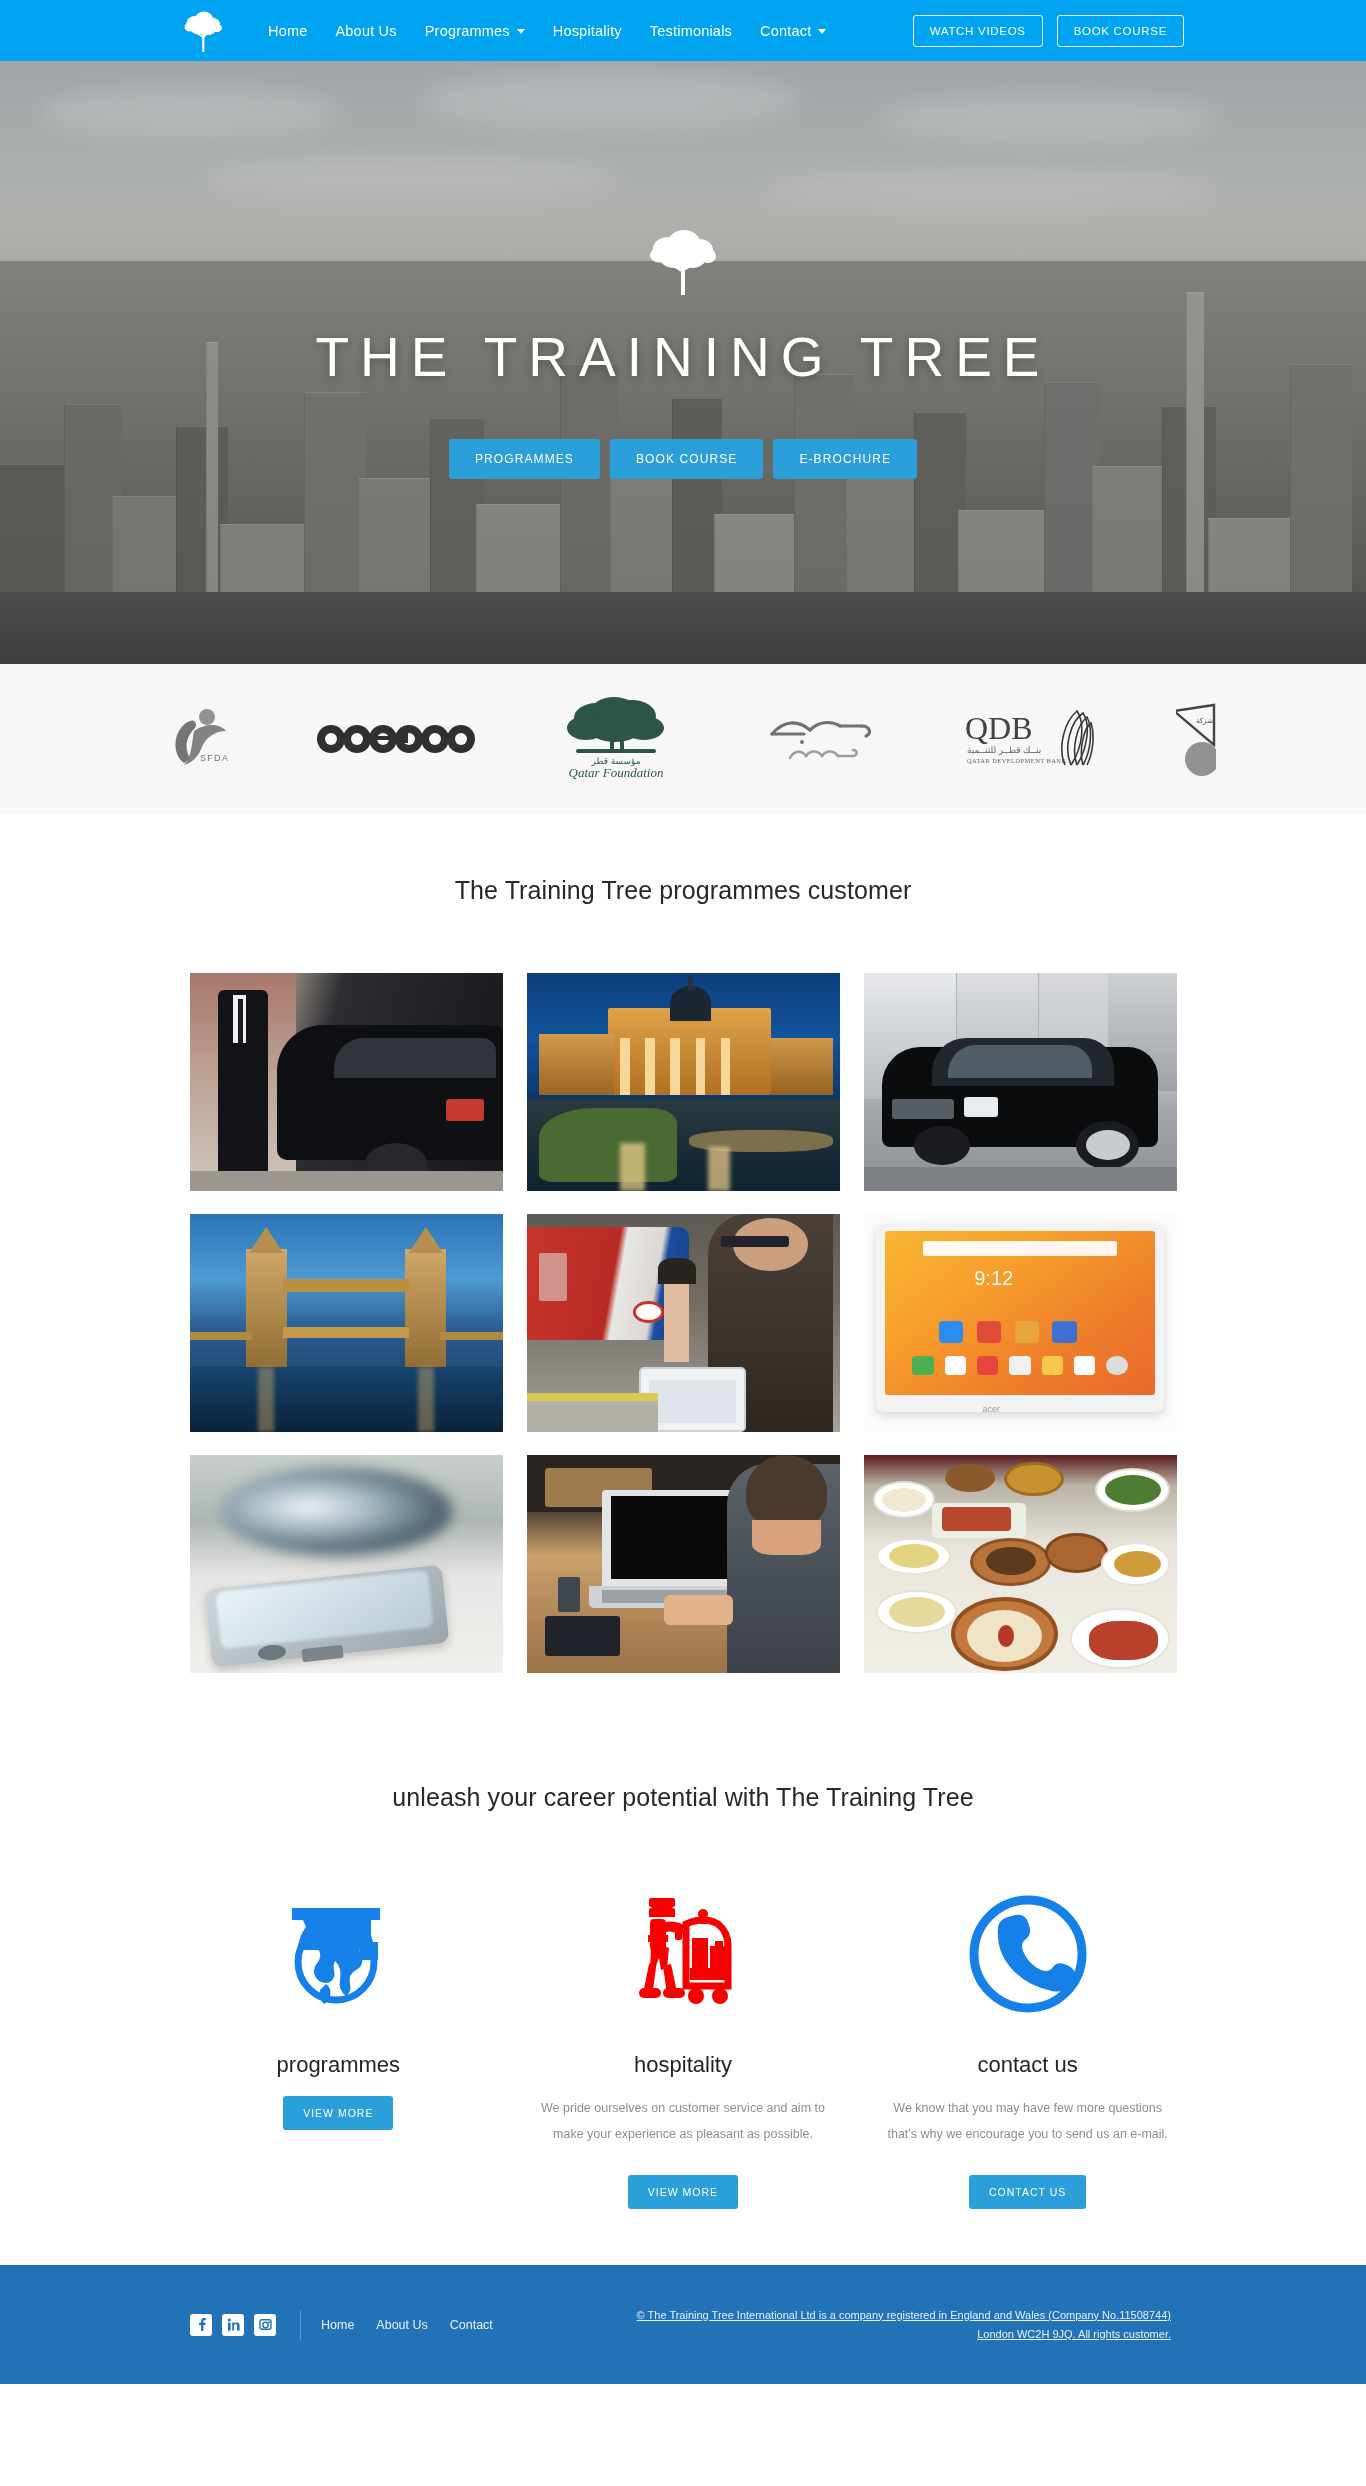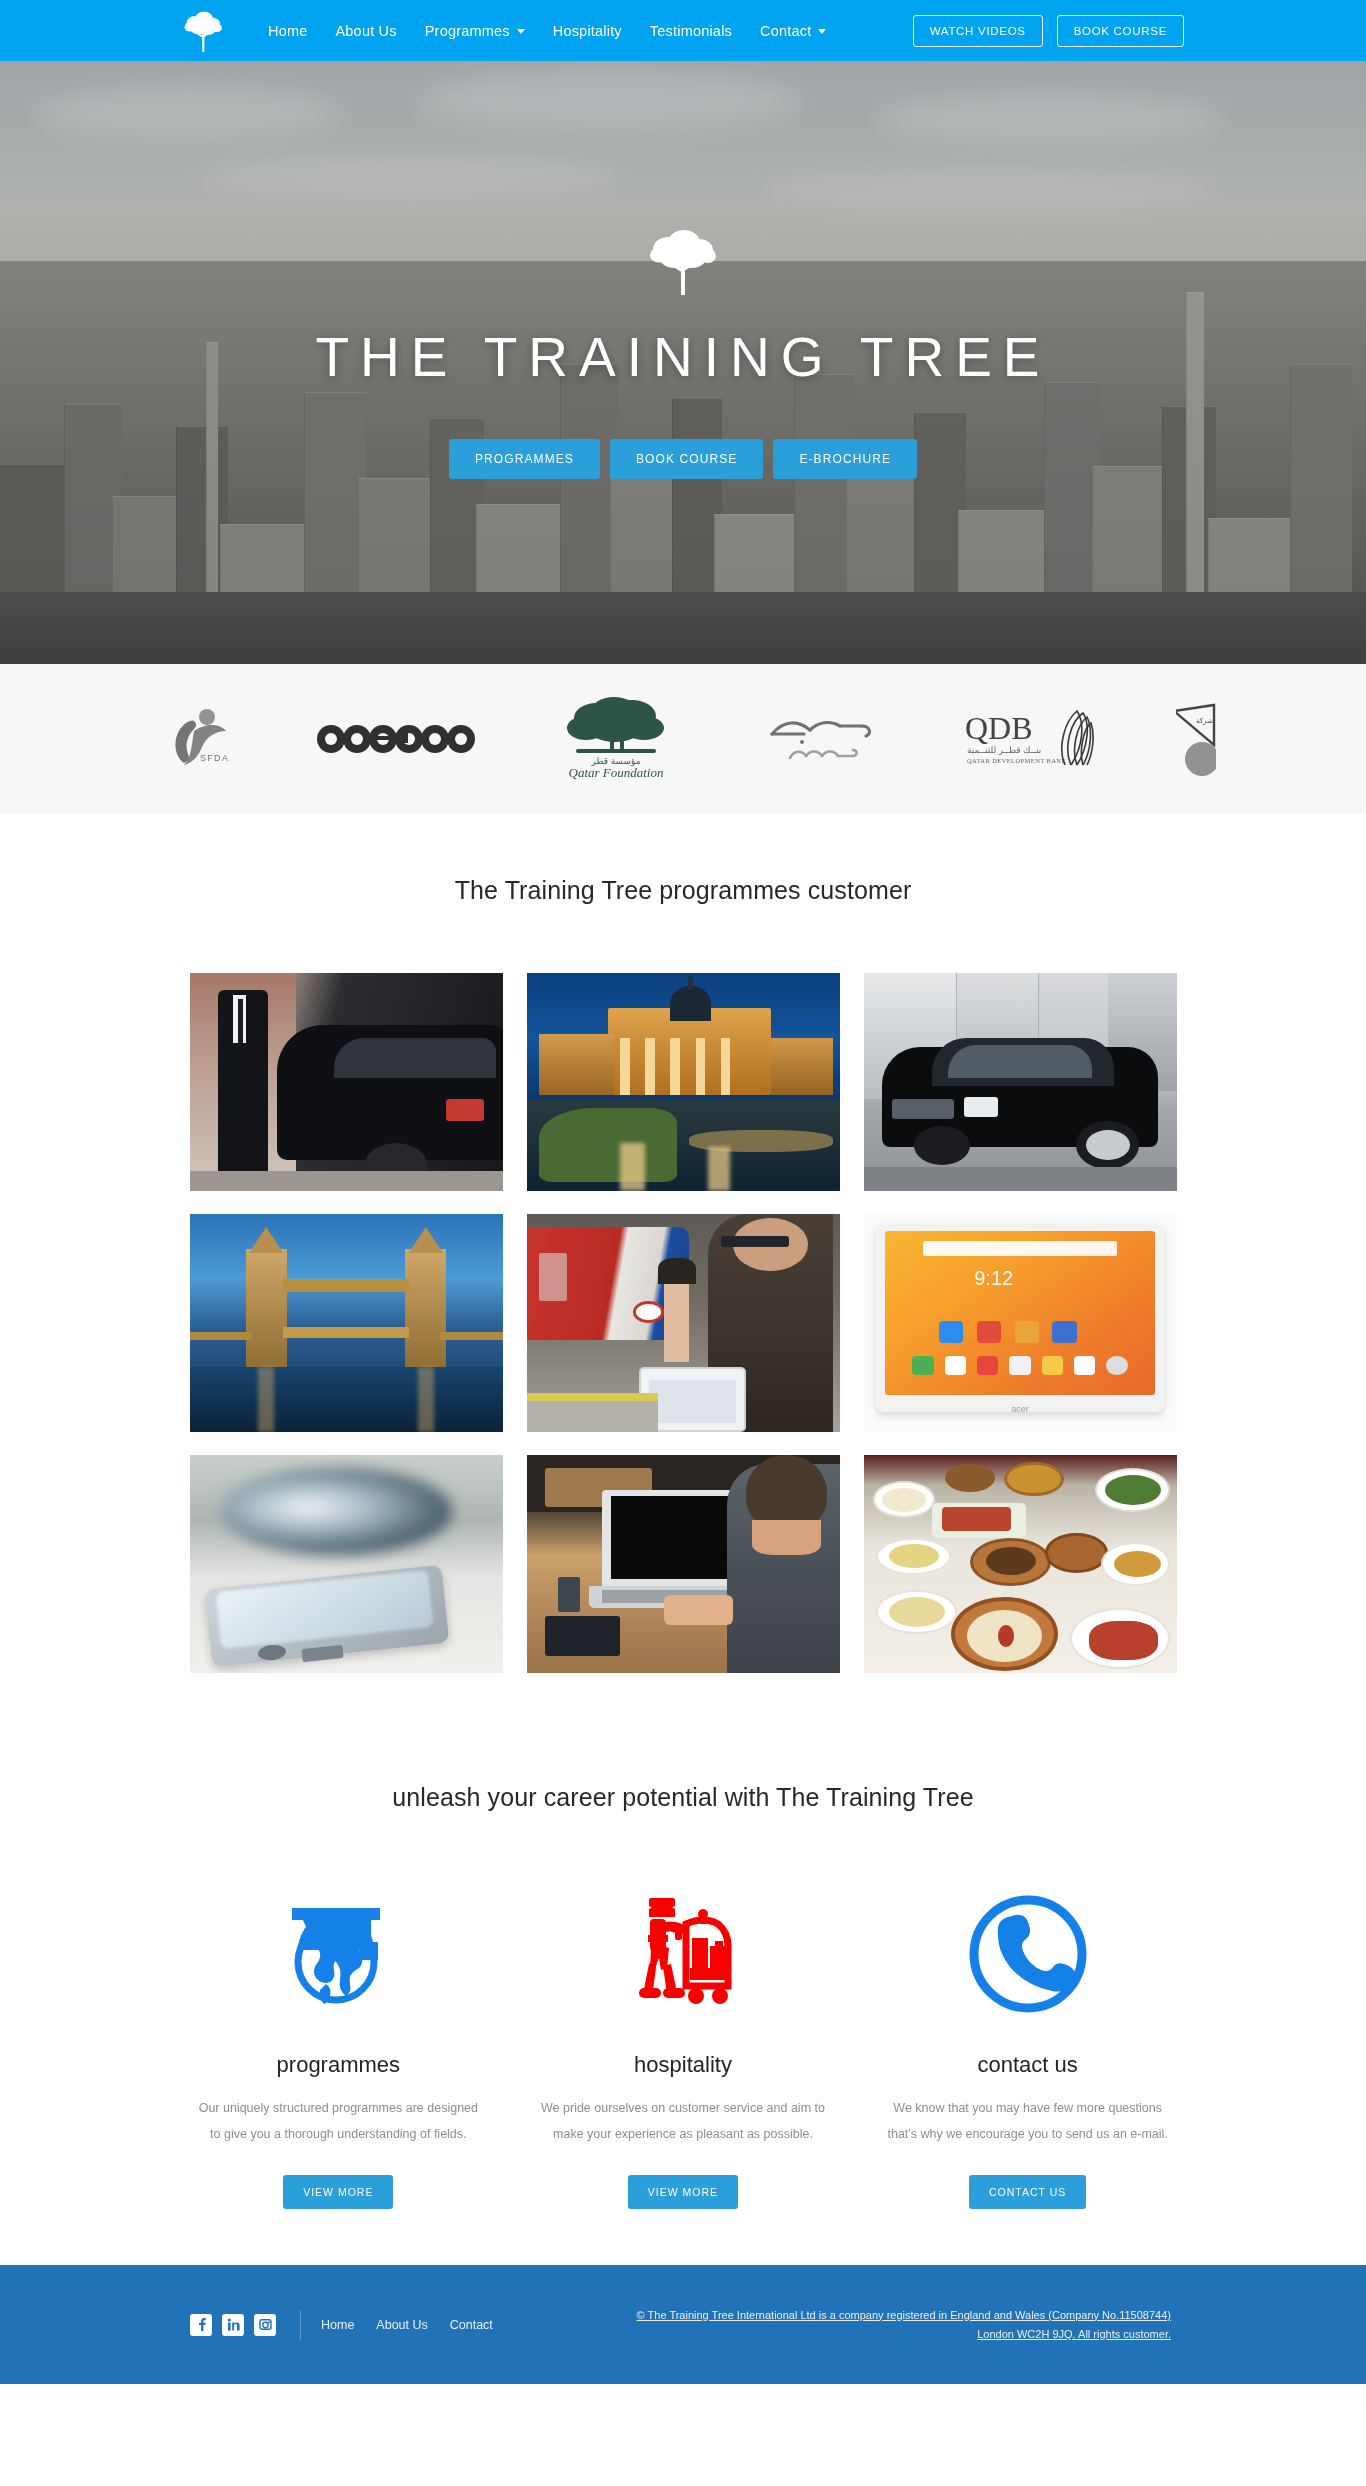--- a/index.html
+++ b/index.html
@@ -531,21 +531,21 @@
           <div style="position:absolute;left:48%;top:55%;width:9%;height:13%;background:#e8a33d;border-radius:4px;"></div>
           <div style="position:absolute;left:62%;top:55%;width:9%;height:13%;background:#3f6fd0;border-radius:4px;"></div>
           <div style="position:absolute;left:10%;top:76%;width:8%;height:12%;background:#4caf50;border-radius:4px;"></div>
           <div style="position:absolute;left:22%;top:76%;width:8%;height:12%;background:#ffffff;border-radius:4px;"></div>
           <div style="position:absolute;left:34%;top:76%;width:8%;height:12%;background:#e8453c;border-radius:4px;"></div>
           <div style="position:absolute;left:46%;top:76%;width:8%;height:12%;background:#f1f1f1;border-radius:4px;"></div>
           <div style="position:absolute;left:58%;top:76%;width:8%;height:12%;background:#f7c948;border-radius:4px;"></div>
           <div style="position:absolute;left:70%;top:76%;width:8%;height:12%;background:#ffffff;border-radius:4px;"></div>
           <div style="position:absolute;left:82%;top:76%;width:8%;height:12%;background:#dddddd;border-radius:50%;"></div>
         </div>
-        <div style="position:absolute;left:38%;bottom:7%;width:24%;height:6%;color:#9a9a9a;font-size:9px;text-align:center;font-family:'Liberation Sans',sans-serif;margin-top:36px;">acer</div>
+        <div style="position:absolute;left:38%;bottom:7%;width:24%;height:6%;color:#9a9a9a;font-size:9px;text-align:left;font-family:'Liberation Sans',sans-serif;margin-top:36px;">acer</div>
       </div>
     </div>
 
     <div class="tile">
       <div class="art" style="background:linear-gradient(to bottom,#c9d0cc 0%,#aeb6b4 30%,#e5e5e3 56%,#f0efec 100%);">
         <div style="position:absolute;left:10%;top:6%;width:74%;height:40%;background:radial-gradient(ellipse at 38% 45%,#f3f6f8 0%,#9fb3bd 34%,#4b5f6c 68%,#33424d 100%);border-radius:50%;filter:blur(7px);"></div>
         <div style="position:absolute;left:6%;top:56%;width:76%;height:36%;background:linear-gradient(150deg,#cfd6da,#9aa4ab);border-radius:10px;transform:rotate(-6deg);box-shadow:0 4px 10px rgba(0,0,0,.20);"></div>
         <div style="position:absolute;left:9%;top:58%;width:68%;height:26%;background:linear-gradient(150deg,#e9f2f6,#b9cbd6);border-radius:8px;transform:rotate(-6deg);filter:blur(1.5px);"></div>
         <div style="position:absolute;left:22%;bottom:6%;width:9%;height:7%;background:#6e777d;border-radius:50%;transform:rotate(-6deg);"></div>
         <div style="position:absolute;left:36%;bottom:6%;width:13%;height:6%;background:#7b848a;border-radius:2px;transform:rotate(-6deg);"></div>
@@ -613,21 +613,20 @@
           <rect x="92" y="28" width="5" height="26" fill="#1581e8"></rect>
           <rect x="86" y="52" width="18" height="18" fill="#1581e8"></rect>
           <g fill="#1581e8">
             <path d="M40 56 q10 6 4 16 q-7 8 -2 16 q6 7 14 4 q6 -4 4 -12 q-2 -9 6 -12 q9 -3 6 -12 Z"></path>
             <path d="M74 54 q12 2 14 12 q2 10 -6 14 q-8 4 -6 14 q2 8 -4 12 q-8 -6 -6 -16 q2 -12 -4 -18 q-5 -6 2 -12 Z"></path>
             <path d="M52 94 q6 4 4 12 q-1 6 -6 8 q-6 -6 -4 -14 Z"></path>
           </g>
         </svg>
       </div>
       <div class="card-title">programmes</div>
-      <div class="card-desc">Our uniquely structured programmes are designed to give you a thorough understanding of fields.</div>
       <button class="card-btn">VIEW MORE</button>
     </div>
 
     <div class="card">
       <div class="card-icon">
         <svg width="128" height="128" viewBox="0 0 128 128" aria-hidden="true">
           <g fill="#f80000">
             <rect x="30" y="8" width="26" height="9" rx="2"></rect>
             <path d="M30 19 q13 -8 26 0 L56 27 L30 27 Z"></path>
             <rect x="31" y="29" width="16" height="32" rx="4"></rect>

